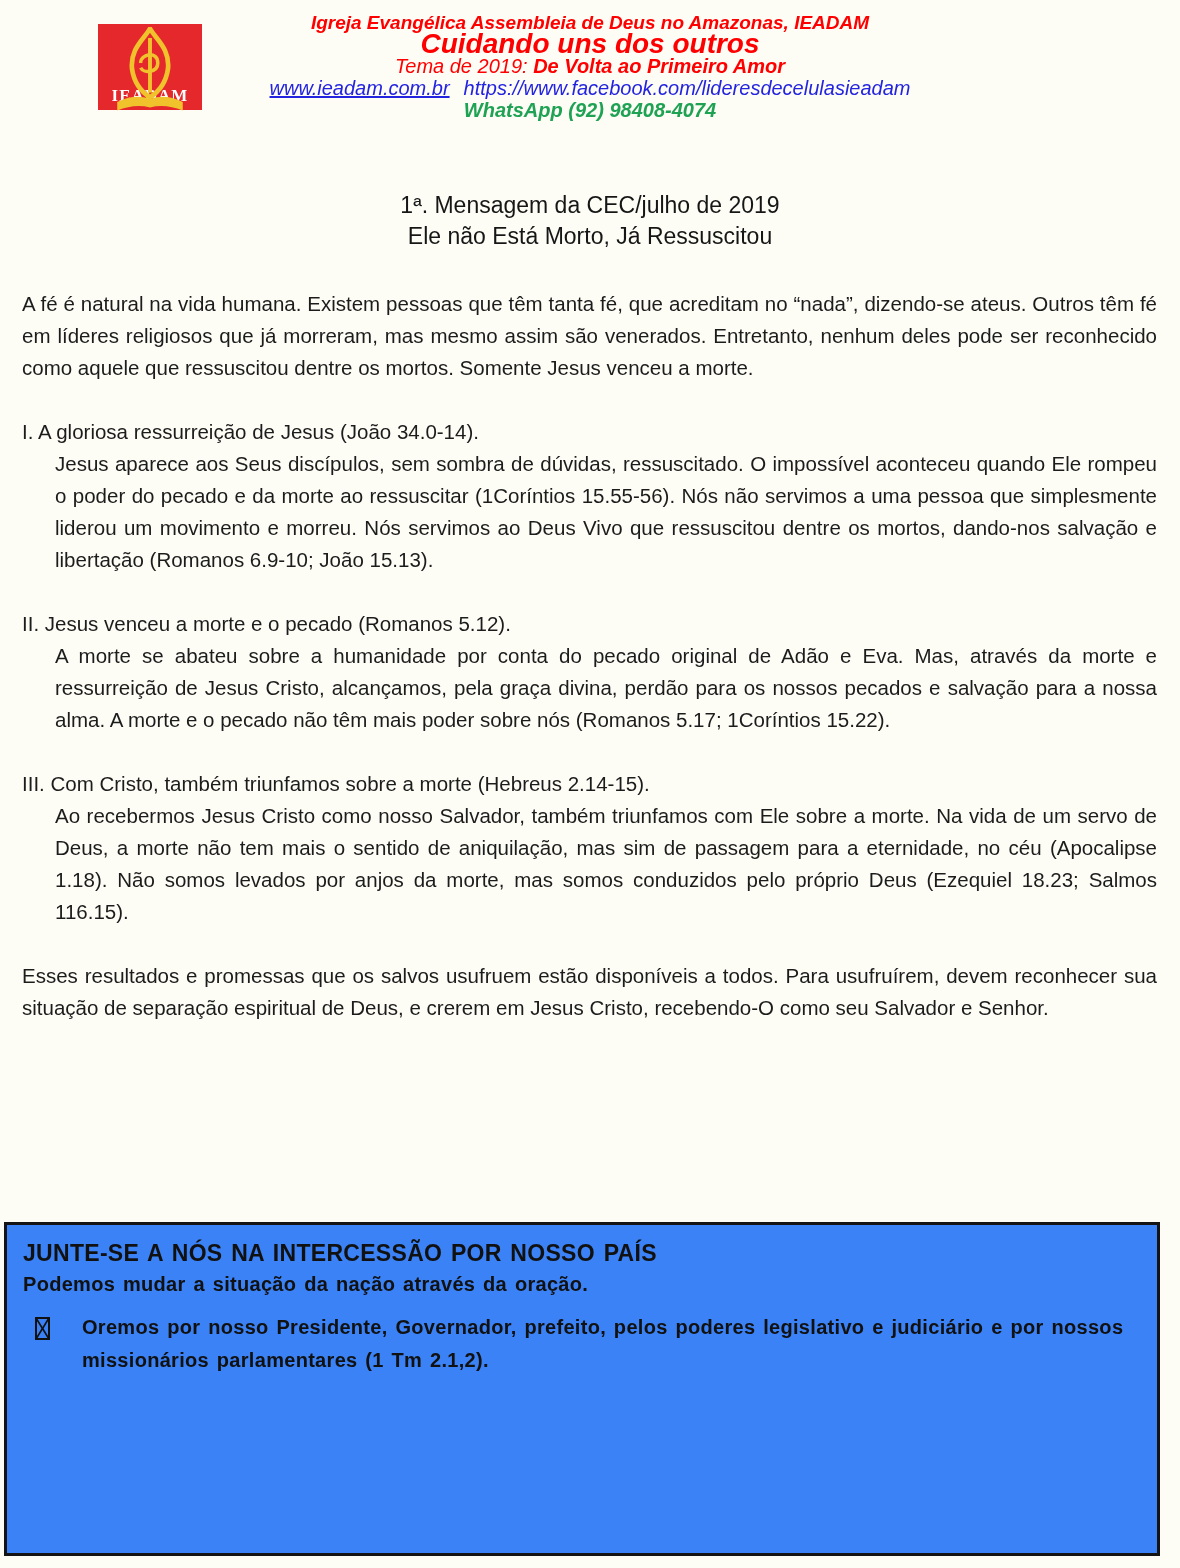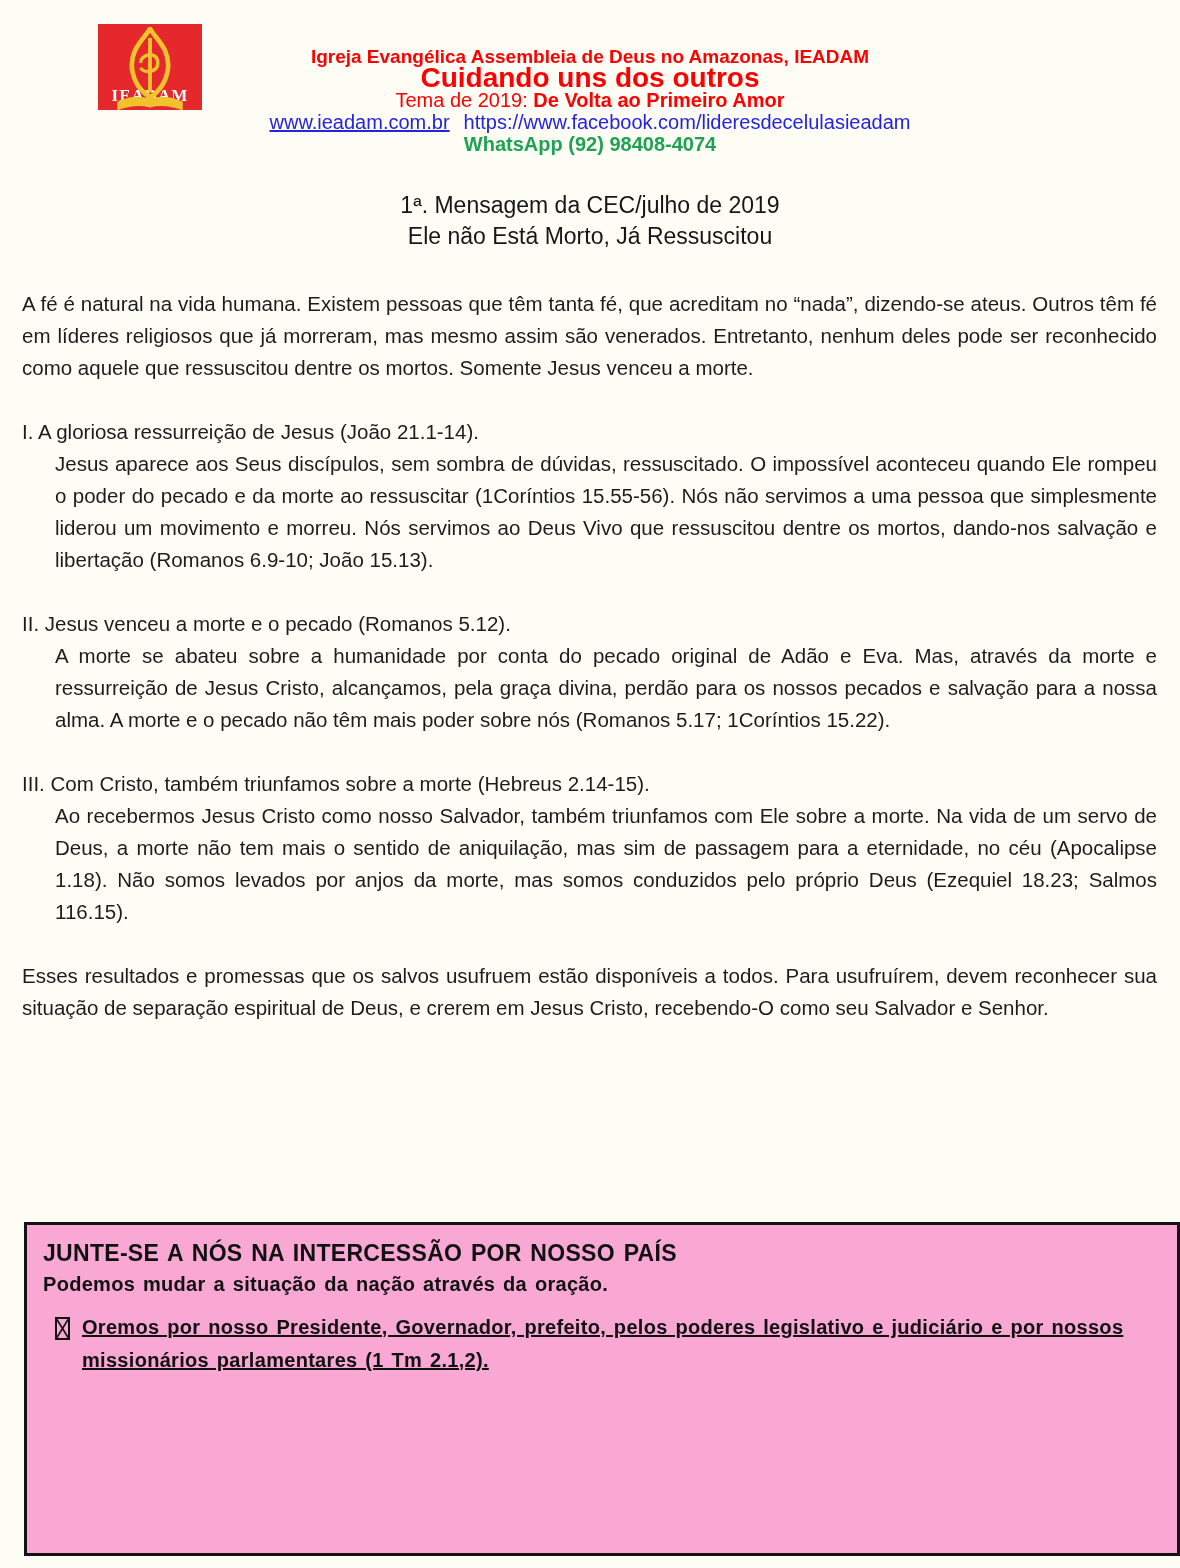--- a/index.html
+++ b/index.html
@@ -7,21 +7,21 @@
   .page{position:relative;width:1180px;height:1568px;background:#fdfdf6;overflow:hidden;}
 
   
   .header{position:relative;height:150px;}
   .logo{position:absolute;left:98px;top:24px;width:104px;height:86px;background:#e5282c;
         display:flex;flex-direction:column;align-items:center;justify-content:flex-end;
         padding-bottom:5px;box-sizing:border-box;}
   .logo svg{position:absolute;top:3px;left:50%;transform:translateX(-50%);}
   .logo-word{color:#ffffff;font-family:"Liberation Serif",serif;font-weight:bold;
              font-size:17px;letter-spacing:1px;line-height:18px;}
-  .header-text{text-align:center;padding-top:46px;}
+  .header-text{text-align:center;padding-top:12px;font-style:italic;}
   .h-line{margin:0;}
   .h1{color:#ff0000;font-weight:bold;font-size:19px;line-height:21px;}
   .h2{color:#ff0000;font-weight:bold;font-size:28px;line-height:22px;}
   .h3{color:#ff0000;font-size:20px;line-height:22px;}
   .h3 .bold{font-weight:bold;margin-top:36px;}
   .h4{font-size:20px;line-height:22px;color:#2323e0;}
   .h4 a{color:#2323e0;text-decoration:none;}
   .h4 a.site{text-decoration:underline;margin-right:14px;}
   .h5{color:#1fa253;font-weight:bold;font-size:20px;line-height:22px;}
 
@@ -30,28 +30,28 @@
 
   
   .content{margin:36px 23px 0 22px;color:#1c1c1c;font-size:20.5px;line-height:32px;}
   .intro,.closing,.section-body{text-align:justify;}
   .section{margin-top:32px;}
   .section-heading{margin:0;}
   .section-body{padding-left:33px;margin:0;}
   .closing{margin-top:32px;}
 
   
-  .prayer-box{position:absolute;left:24px;top:1222px;width:1156px;height:334px;
-              border:3px solid #141414;box-sizing:border-box;background:#f9a8d4;
+  .prayer-box{position:absolute;left:4px;top:1222px;width:1156px;height:334px;
+              border:3px solid #141414;box-sizing:border-box;background:#3b82f6;
               padding:12px 18px 0 16px;color:#111;font-weight:bold;
               letter-spacing:.3px;word-spacing:2px;}
   .pb-title{font-size:23px;line-height:32px;}
   .pb-subtitle{font-size:20px;line-height:30px;}
-  .pb-item{display:flex;align-items:flex-start;gap:12px;margin-top:12px;
-           padding-left:12px;padding-right:4px;font-size:20px;line-height:33px;text-decoration:underline;}
+  .pb-item{display:flex;align-items:flex-start;gap:32px;margin-top:12px;
+           padding-left:12px;padding-right:4px;font-size:20px;line-height:33px;}
   .tofu{flex:none;margin-top:6px;}
 </style>
 </head>
 <body>
 
 <div class="page">
 
   <div class="header">
     <div class="logo">
       <svg width="78" height="86" viewBox="0 0 100 110">
@@ -73,21 +73,21 @@
 
   <div class="title-block">
     <div>1ª. Mensagem da CEC/julho de 2019</div>
     <div>Ele não Está Morto, Já Ressuscitou</div>
   </div>
 
   <div class="content">
     <p class="intro" style="margin:0">A fé é natural na vida humana. Existem pessoas que têm tanta fé, que acreditam no “nada”, dizendo-se ateus. Outros têm fé em líderes religiosos que já morreram, mas mesmo assim são venerados. Entretanto, nenhum deles pode ser reconhecido como aquele que ressuscitou dentre os mortos. Somente Jesus venceu a morte.</p>
 
     <div class="section">
-      <p class="section-heading">I. A gloriosa ressurreição de Jesus (João 21.1-14).</p>
+      <p class="section-heading">I. A gloriosa ressurreição de Jesus (João 34.0-14).</p>
       <p class="section-body">Jesus aparece aos Seus discípulos, sem sombra de dúvidas, ressuscitado. O impossível aconteceu quando Ele rompeu o poder do pecado e da morte ao ressuscitar (1Coríntios 15.55-56). Nós não servimos a uma pessoa que simplesmente liderou um movimento e morreu. Nós servimos ao Deus Vivo que ressuscitou dentre os mortos, dando-nos salvação e libertação (Romanos 6.9-10; João 15.13).</p>
     </div>
 
     <div class="section">
       <p class="section-heading">II. Jesus venceu a morte e o pecado (Romanos 5.12).</p>
       <p class="section-body">A morte se abateu sobre a humanidade por conta do pecado original de Adão e Eva. Mas, através da morte e ressurreição de Jesus Cristo, alcançamos, pela graça divina, perdão para os nossos pecados e salvação para a nossa alma. A morte e o pecado não têm mais poder sobre nós (Romanos 5.17; 1Coríntios 15.22).</p>
     </div>
 
     <div class="section">
       <p class="section-heading">III. Com Cristo, também triunfamos sobre a morte (Hebreus 2.14-15).</p>

